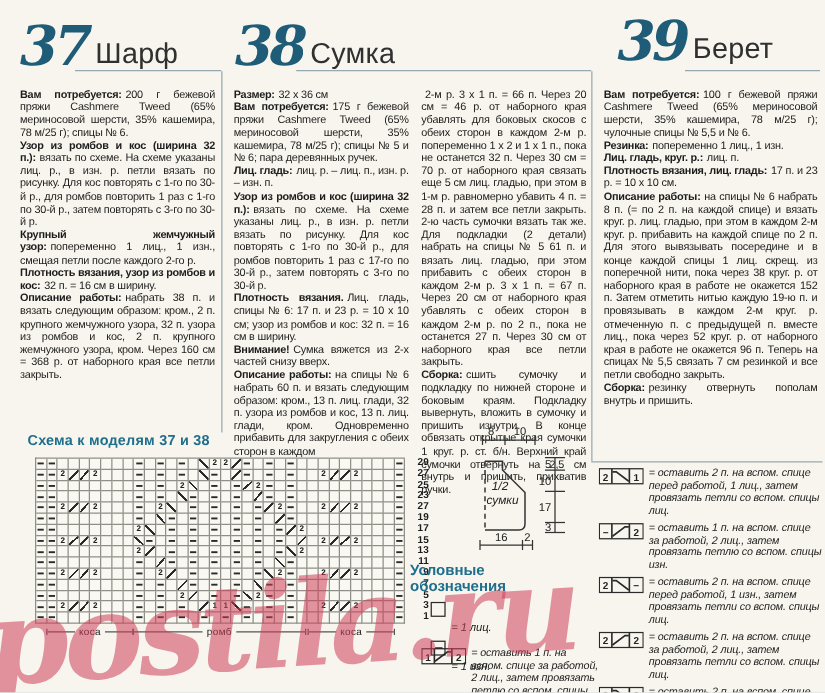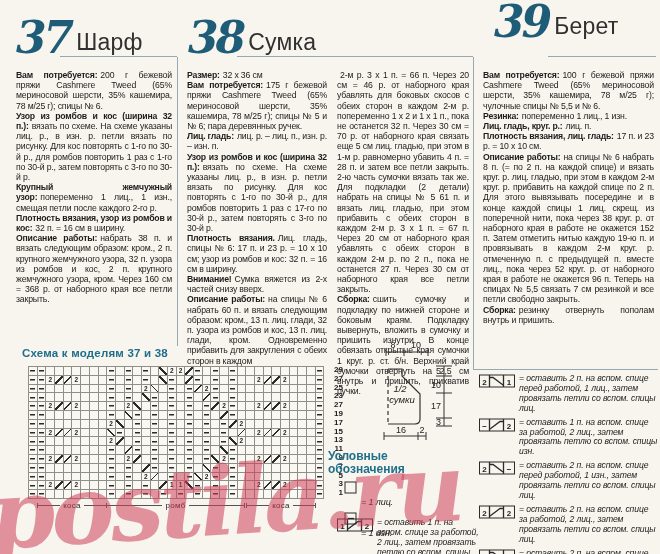--- a/index.html
+++ b/index.html
@@ -62,21 +62,21 @@
   <div class="rule" style="left:548px;top:56px;width:108px;height:1px"></div>
 
   <div class="header" style="left:16px;top:20px">
     <span class="hnum">37</span>
     <span class="htitle">Шарф</span>
   </div>
   <div class="header" style="left:188px;top:20px">
     <span class="hnum">38</span>
     <span class="htitle">Сумка</span>
   </div>
-  <div class="header" style="left:494px;top:4px">
+  <div class="header" style="left:494px;top:16px">
     <span class="hnum">39</span>
     <span class="htitle">Берет</span>
   </div>
 
   <div class="col" style="left:16px;top:70px;width:156px">
     <p class="para"><b class="lead">Вам потребуется:</b><span>200 г бежевой пряжи Cashmere Tweed (65% мериносовой шерсти, 35% кашемира, 78 м/25 г); спицы № 6.</span></p>
     <p class="para"><b class="lead">Узор из ромбов и кос (ширина 32 п.):</b><span>вязать по схеме. На схеме указаны лиц. р., в изн. р. петли вязать по рисунку. Для кос повторять с 1-го по 30-й р., для ромбов повторить 1 раз с 1-го по 30-й р., затем повторять с 3-го по 30-й р.</span></p>
     <p class="para"><b class="lead">Крупный жемчужный узор:</b><span>попеременно 1 лиц., 1 изн., смещая петли после каждого 2-го р.</span></p>
     <p class="para"><b class="lead">Плотность вязания, узор из ромбов и кос:</b><span>32 п. = 16 см в ширину.</span></p>
     <p class="para"><b class="lead">Описание работы:</b><span>набрать 38 п. и вязать следующим образом: кром., 2 п. крупного жемчужного узора, 32 п. узора из ромбов и кос, 2 п. крупного жемчужного узора, кром. Через 160 см = 368 р. от наборного края все петли закрыть.</span></p>

